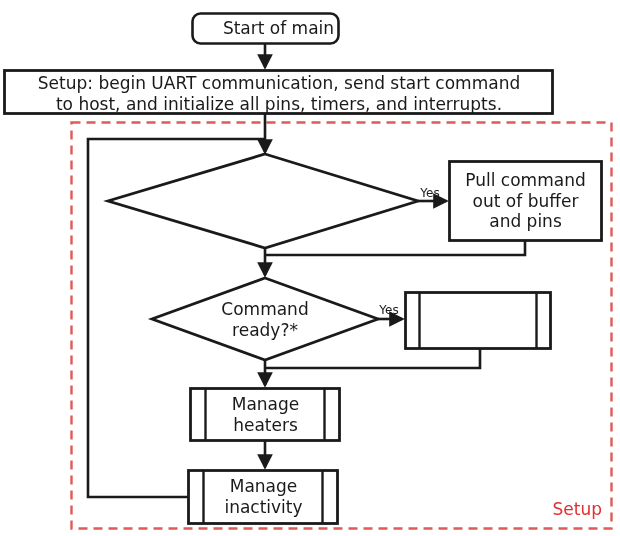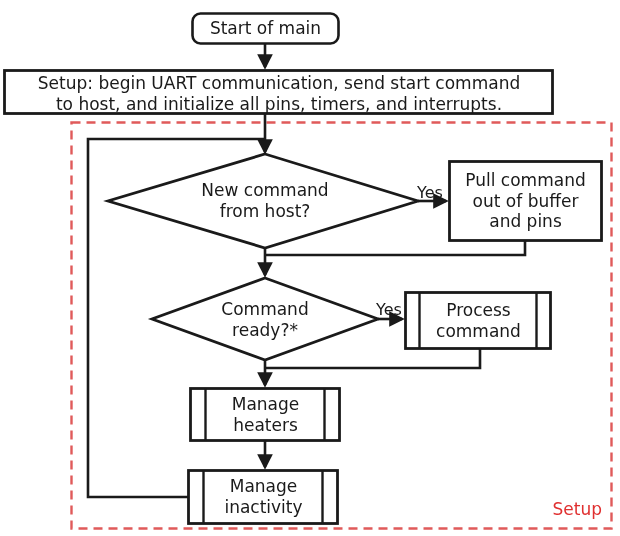--- a/index.html
+++ b/index.html
@@ -30,21 +30,21 @@
     text-align: center;
     color: #1a1a1a;
     line-height: 1.22;
     pointer-events: none;
     white-space: pre-line;
   }
   .t-start   { font-size: 17px; }
   .t-setup   { font-size: 17px; }
   .t-diamond { font-size: 17px; }
   .t-box     { font-size: 17px; }
-  .t-yes     { font-size: 16px; color: #1a1a1a; }
+  .t-yes     { font-size: 12px; color: #1a1a1a; }
   .t-main    { font-size: 17px; color: #e03030; }
 </style>
 </head>
 <body>
 
 <div id="canvas">
 
   <svg class="layer" viewBox="0 0 620 536">
 
     <defs>
@@ -98,37 +98,33 @@
     <line x1="265" y1="440.5" x2="265" y2="467" stroke="#1a1a1a" stroke-width="2.6" marker-end="url(#arrow)"></line>
 
     <g>
       <rect x="188.5" y="470.5" width="149" height="53" fill="#ffffff" stroke="#1a1a1a" stroke-width="2.8"></rect>
       <line x1="203.5" y1="470.5" x2="203.5" y2="523.5" stroke="#1a1a1a" stroke-width="2.4"></line>
       <line x1="322.5" y1="470.5" x2="322.5" y2="523.5" stroke="#1a1a1a" stroke-width="2.4"></line>
     </g>
 
   </svg>
 
-  <div class="node-text t-start" style="left:192px; top:13px; width:147px; height:31px;">Start of main</div>
+  <div class="node-text t-start" style="left:192px; top:13px; width:147px; height:31px;padding-left:13px;">Start of main</div>
 
   <div class="node-text t-setup" style="left:5px; top:70px; width:548px; height:48px;">Setup: begin UART communication, send start command
 to host, and initialize all pins, timers, and interrupts.</div>
 
-  <div class="node-text t-diamond" style="left:150px; top:174px; width:230px; height:54px;">New command
-from host?</div>
 
   <div class="node-text t-box" style="left:450px; top:162px; width:151px; height:78px;">Pull command
 out of buffer
 and pins</div>
 
   <div class="node-text t-diamond" style="left:175px; top:293px; width:180px; height:54px;">Command
 ready?*</div>
 
-  <div class="node-text t-box" style="left:420px; top:293px; width:117px; height:55px;">Process
-command</div>
 
   <div class="node-text t-box" style="left:206px; top:389px; width:119px; height:51px;">Manage
 heaters</div>
 
   <div class="node-text t-box" style="left:204px; top:471px; width:119px; height:52px;">Manage
 inactivity</div>
 
   <div class="node-text t-yes" style="left:414px; top:186px; width:32px; height:14px;">Yes</div>
 
   <div class="node-text t-yes" style="left:373px; top:303px; width:32px; height:14px;">Yes</div>

